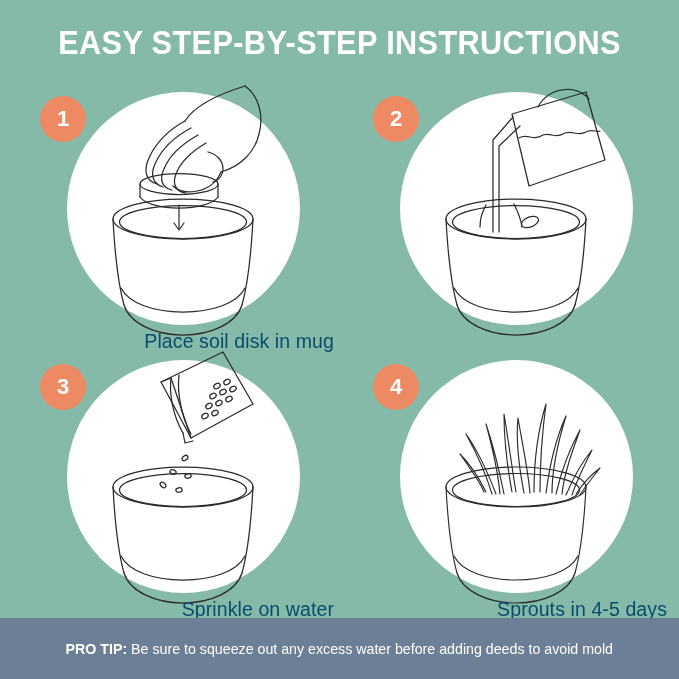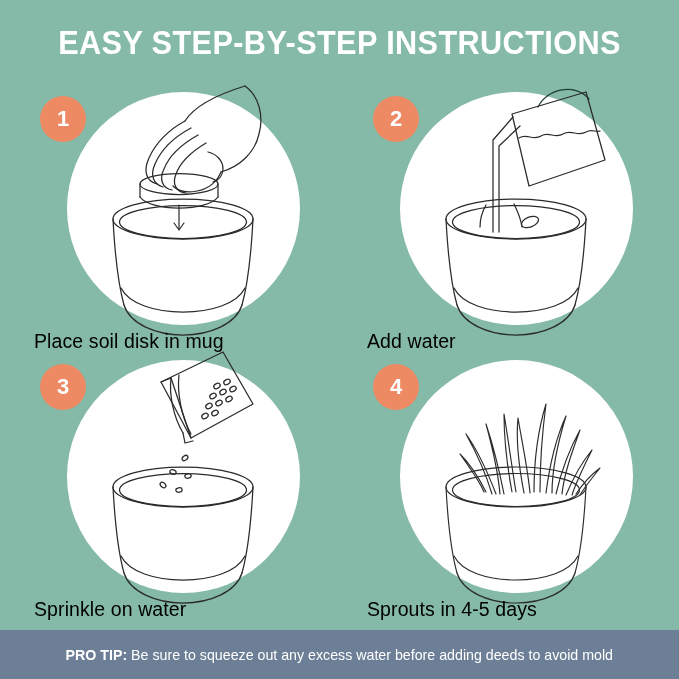--- a/index.html
+++ b/index.html
@@ -94,36 +94,36 @@
     line-height: 46px;
     text-align: center;
     z-index: 3;
   }
 
   .caption {
     position: absolute;
     left: 0;
     top: 238px;
     width: 300px;
-    text-align: left;
-    color: #000000;
+    text-align: right;
+    color: #0c4a6e;
     font-family: "Liberation Sans", sans-serif;
     font-weight: normal;
     font-size: 19.5px;
     letter-spacing: 0.1px;
     white-space: nowrap;
   }
 
   
   .protip {
     position: absolute;
     left: 0;
     bottom: 0;
     width: 679px;
-    height: 49px;
+    height: 61px;
     background: #6d7f96;
     display: flex;
     align-items: center;
     justify-content: center;
     color: #ffffff;
   }
   .protip-inner {
     font-family: "Liberation Sans", sans-serif;
     font-size: 14.5px;
     white-space: nowrap;
@@ -202,21 +202,20 @@
 
             <ellipse cx="116" cy="145" rx="70" ry="20"></ellipse>
             <ellipse cx="116" cy="148" rx="63.5" ry="16.5"></ellipse>
             <path d="M46 145 C48 183 52 213 57 231"></path>
             <path d="M186 145 C184 183 180 213 175 231"></path>
             <path d="M57 231 C63 250 89 261 116 261 C143 261 169 250 175 231"></path>
             <path d="M54 214 C62 230 88 238 116 238 C144 238 170 230 178 214"></path>
           </svg>
         </div>
         <div class="badge">2</div>
-        <div class="caption">Add water</div>
       </div>
     </div>
 
     <div class="row">
 
       <div class="cell col-left">
         <div class="disc"></div>
         <div class="art">
           <svg width="233" height="255" viewBox="0 0 233 255" fill="none" stroke="#2b2b2b" stroke-width="1.25" stroke-linecap="round" stroke-linejoin="round">
 

